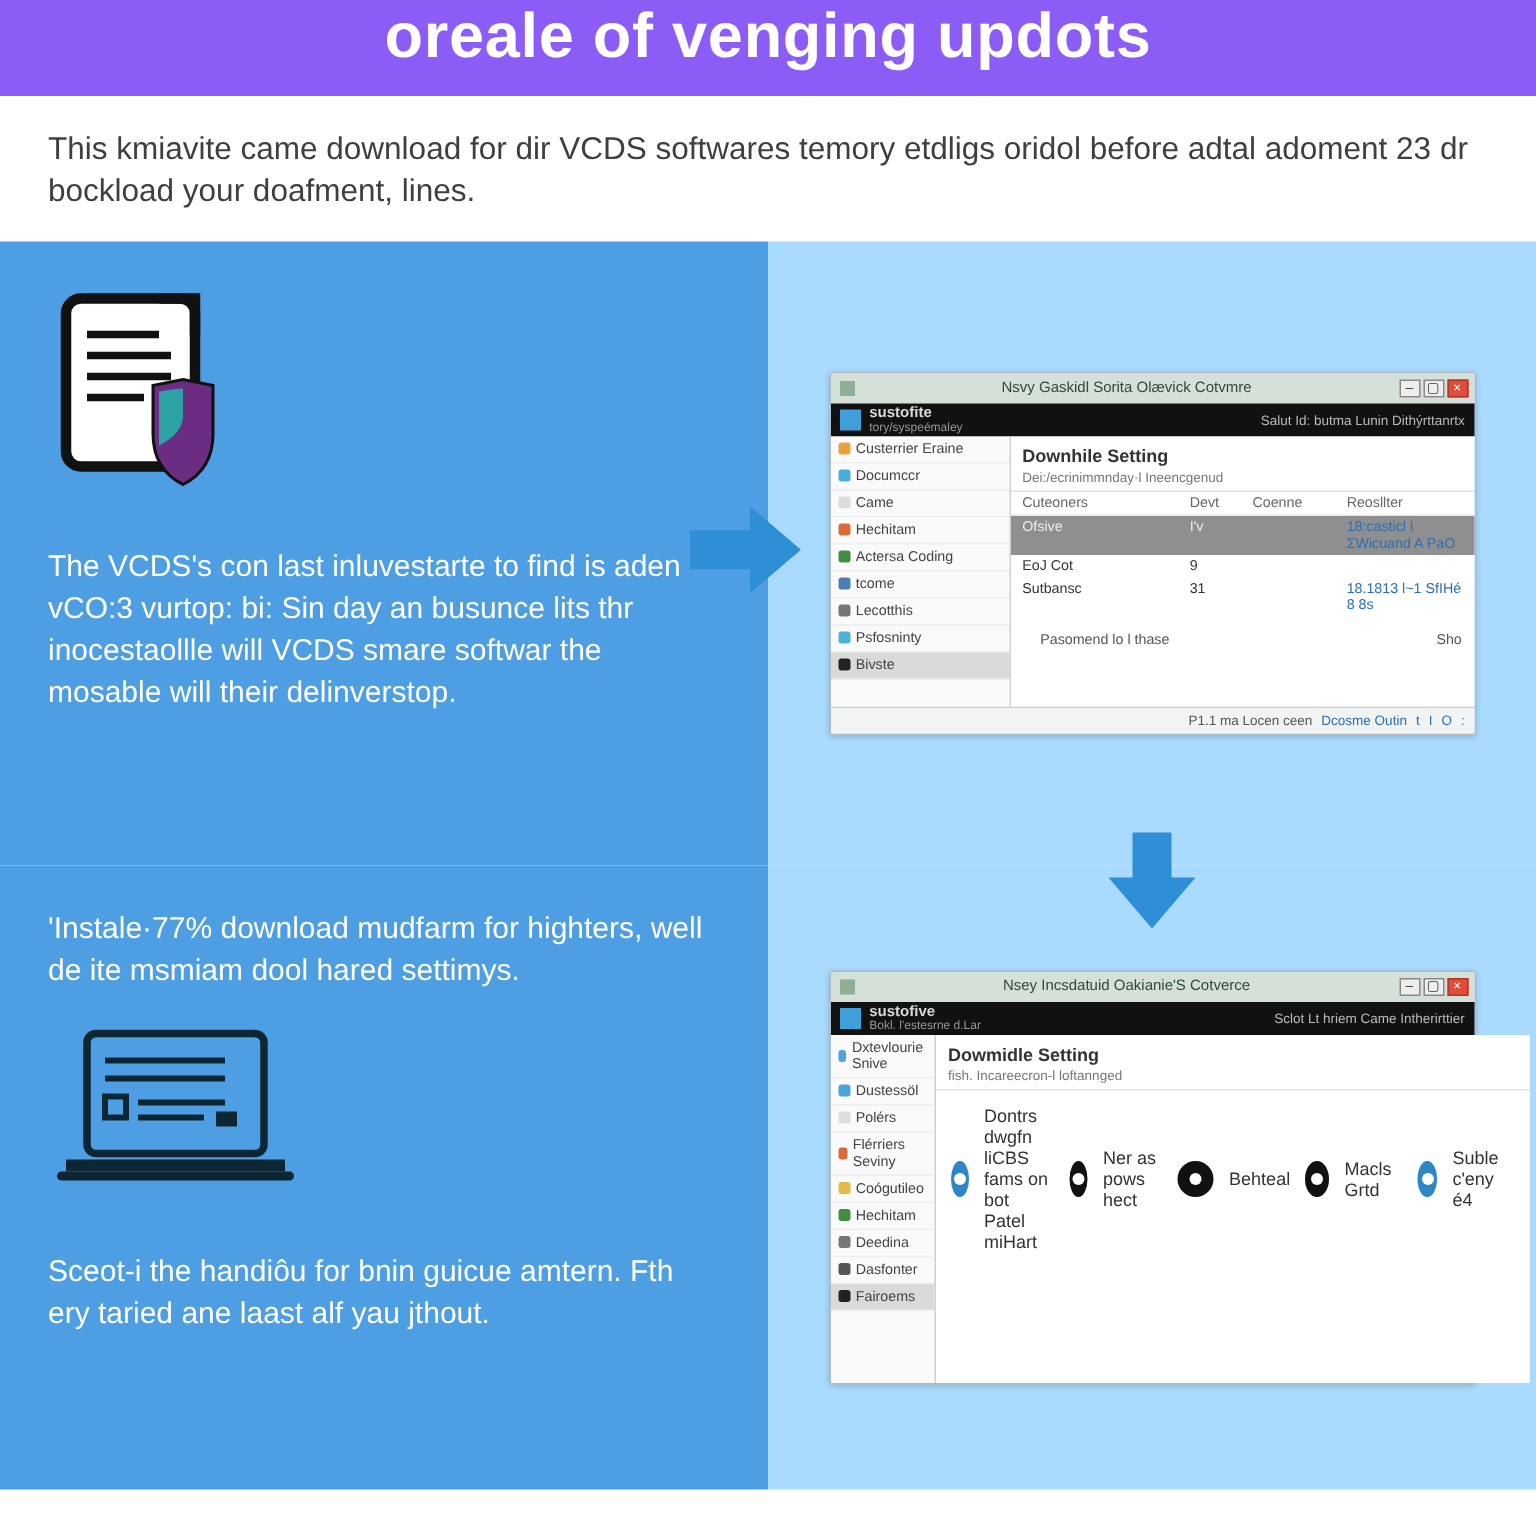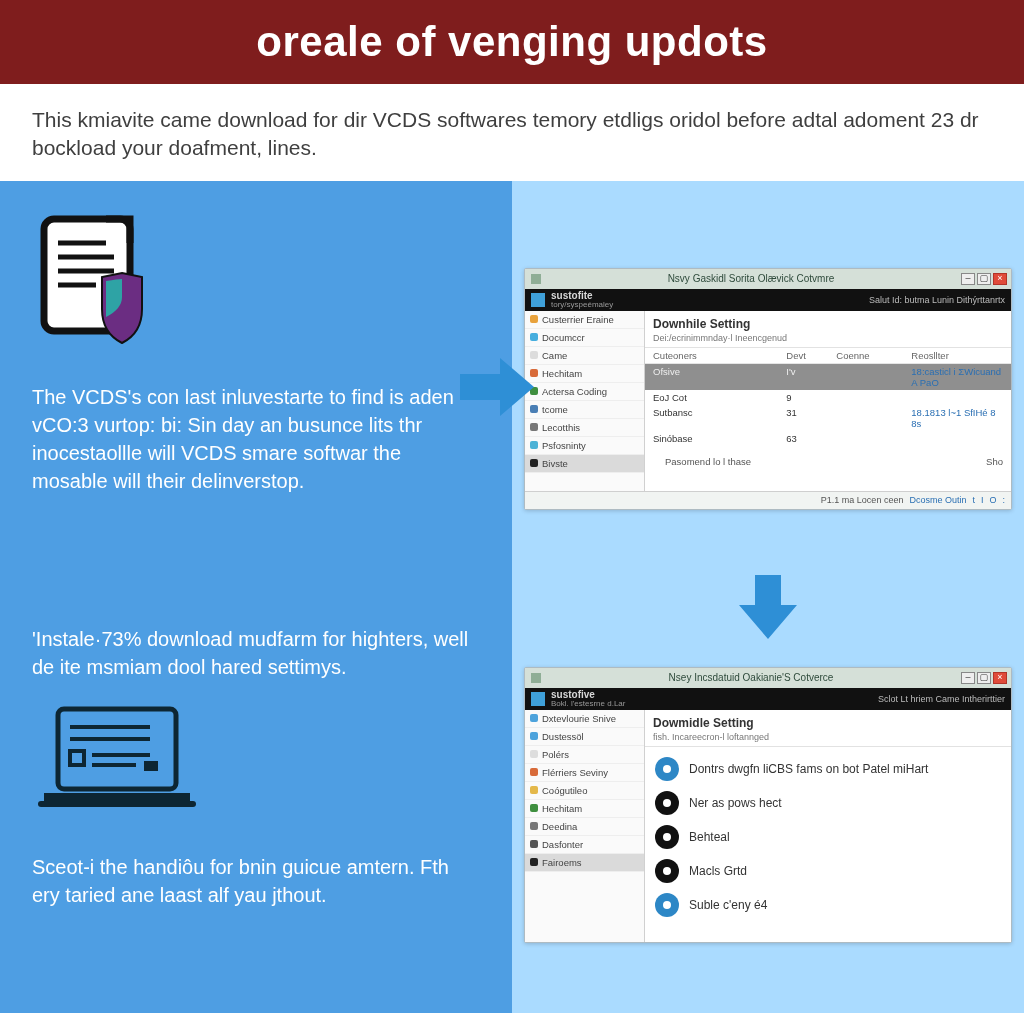--- a/index.html
+++ b/index.html
@@ -1,18 +1,18 @@
 <!DOCTYPE html>
 <html><head>
 <meta charset="utf-8">
 <style>
   * { margin:0; padding:0; box-sizing:border-box; }
   body { font-family: "Segoe UI", Arial, sans-serif; width:1024px; height:1024px; overflow:hidden; background:#fff; }
   
-  .hdr { background:#7f1d1d; height:84px; display:flex; align-items:center; justify-content:center; }
+  .hdr { background:#8b5cf6; height:64px; display:flex; justify-content:center; }
   .hdr h1 { color:#fff; font-size:42px; font-weight:700; letter-spacing:.5px; }
   
   .intro { padding:22px 32px 18px 32px; font-size:21px; color:#3f3f3f; line-height:1.35; }
   
   .rows { display:flex; flex-direction:column; }
   .row  { display:flex; height:416px; }
   .row.left-blue  .col-l { background:#4e9ee3; }
   .row.left-blue  .col-r { background:#aadbff; }
   .row.left-light .col-l { background:#4e9ee3; }
   .row.left-light .col-r { background:#aadbff; }
@@ -22,21 +22,21 @@
   .blurb { font-size:20px; line-height:1.4; }
   .lower-l { padding:28px 32px; color:#fff; }
   
   .arrow-right { position:absolute; right:-28px; top:50%; transform:translateY(-50%); pointer-events:none; z-index:10;}
   .arrow-down  { position:absolute; left:50%; transform:translateX(-50%); top:-24px; pointer-events:none; z-index:10;}
   
   .doc-shield { margin:4px 0 26px 4px; }
   
   .laptop-ic { margin:22px 0 26px 0; }
   
-  .win { width:488px; border:1px solid #aebbc2; background:#f1f4f2; border-radius:2px; box-shadow:0 1px 4px rgba(0,0,0,.18); font-size:11px; color:#333; }
+  .win { width:431px; border:1px solid #aebbc2; background:#f1f4f2; border-radius:2px; box-shadow:0 1px 4px rgba(0,0,0,.18); font-size:11px; color:#333; }
   .win .titlebar { height:20px; background:#d5e0d8; display:flex; align-items:center; justify-content:space-between; padding:0 4px 0 6px; }
   .win .title-center { flex:1; text-align:center; font-size:10px; color:#2e4a3b; }
   .win .title-btns { display:flex; gap:2px; }
   .tbtn { width:14px; height:12px; display:flex; align-items:center; justify-content:center; font-size:9px; line-height:1; border:1px solid #888; background:#eee; }
   .tbtn.close { background:#e04b3a; color:#fff; border-color:#b23428; }
   .win .chrome-top { height:22px; background:#111; color:#d8d8d8; font-size:10px; display:flex; align-items:center; justify-content:space-between; padding:0 6px; }
   .win .chrome-top .brand { display:flex; align-items:center; gap:6px; }
   .brand-sq { width:14px; height:14px; background:#3fa0d9; display:inline-block; }
   .win .cols { display:flex; height:180px; }
   .win.lower .cols { height:232px; }
@@ -47,21 +47,21 @@
   .content-pane { flex:1; background:#fff; display:flex; flex-direction:column; }
   .pane-title { font-weight:700; font-size:12px; padding:6px 8px 2px 8px; }
   .pane-sub { font-size:9px; color:#777; padding:0 20px 4px 8px; border-bottom:1px solid #e2e2e2; }
   .tbl-hdr, .tbl-row { display:grid; grid-template-columns: 1.6fr .6fr .9fr 1.1fr; font-size:9.5px; padding:2px 8px; }
   .tbl-hdr { color:#666; border-bottom:1px solid #e5e5e5; }
   .tbl-row.highlight td, .tbl-row.highlight { background:#8f8f8f; color:#eee; }
   .tbl-row .rlink { color:#2a6fb3; }
   .empty-row { font-size:9.5px; color:#555; padding:10px 8px; display:flex; justify-content:space-between;margin-left:12px; }
   .win .status { height:18px; border-top:1px solid #cfcfcf; background:#f1f4f2; display:flex; align-items:center; justify-content:flex-end; padding:0 6px; font-size:9px; color:#555; }
   .status .rlinks span { color:#2a6fb3; margin-left:6px; }
-  .setting-list { padding:10px 10px; display:flex; flex-direction:column; gap:10px; }
+  .setting-list { padding:10px 10px; display:flex; flex-direction:row; gap:10px; }
   .setting-item { display:flex; align-items:center; gap:10px; }
   .setting-item .ic-circle { width:24px; height:24px; border-radius:50%; background:#111; display:flex; align-items:center; justify-content:center; }
   .setting-item .ic-circle.blue { background:#2d87c6; }
   .setting-item .label { font-size:12px; }
 </style>
 </head>
 <body>
 
 <div class="hdr">
   <h1>oreale of venging updots</h1>
@@ -177,44 +177,38 @@
                   <span>9</span>
                   <span></span>
                   <span class="rlink"></span>
                 </div>
                 <div class="tbl-row">
                   <span>Sutbansc</span>
                   <span>31</span>
                   <span></span>
                   <span class="rlink">18.1813 l~1 SfIHé 8 8s</span>
                 </div>
-                <div class="tbl-row">
-                  <span>Sinóbase</span>
-                  <span>63</span>
-                  <span></span>
-                  <span class="rlink"></span>
-                </div>
               </div>
             <div class="empty-row">
               <span>Pasomend lo l thase</span>
               <span>Sho</span>
             </div>
           </div>
         </div>
         <div class="status">
           <span>P1.1 ma Locen ceen</span>
           <span class="rlinks" id="srl1"><span>Dcosme Outin</span><span>t</span><span>I</span><span>O</span><span>:</span></span>
         </div>
       </div>
     </div>
   </div>
 
   <div class="row left-light">
     <div class="col-l lower-l">
-      <p class="blurb">'Instale·73% download mudfarm for highters, well de ite msmiam dool hared settimys.</p>
+      <p class="blurb">'Instale·77% download mudfarm for highters, well de ite msmiam dool hared settimys.</p>
       <div class="laptop-ic">
         <svg width="170" height="120" viewBox="0 0 170 120">
           <rect x="26" y="6" width="118" height="80" rx="6" fill="none" stroke="#0d2633" stroke-width="5"></rect>
           <rect x="12" y="90" width="146" height="8" fill="#0d2633"></rect>
           <rect x="6" y="98" width="158" height="6" rx="3" fill="#0d2633"></rect>
           <line x1="38" y1="24" x2="118" y2="24" stroke="#0d2633" stroke-width="4"></line>
           <line x1="38" y1="36" x2="118" y2="36" stroke="#0d2633" stroke-width="4"></line>
           <rect x="38" y="48" width="14" height="14" fill="none" stroke="#0d2633" stroke-width="4"></rect>
           <line x1="60" y1="52" x2="118" y2="52" stroke="#0d2633" stroke-width="4"></line>
           <line x1="60" y1="62" x2="104" y2="62" stroke="#0d2633" stroke-width="4"></line>

